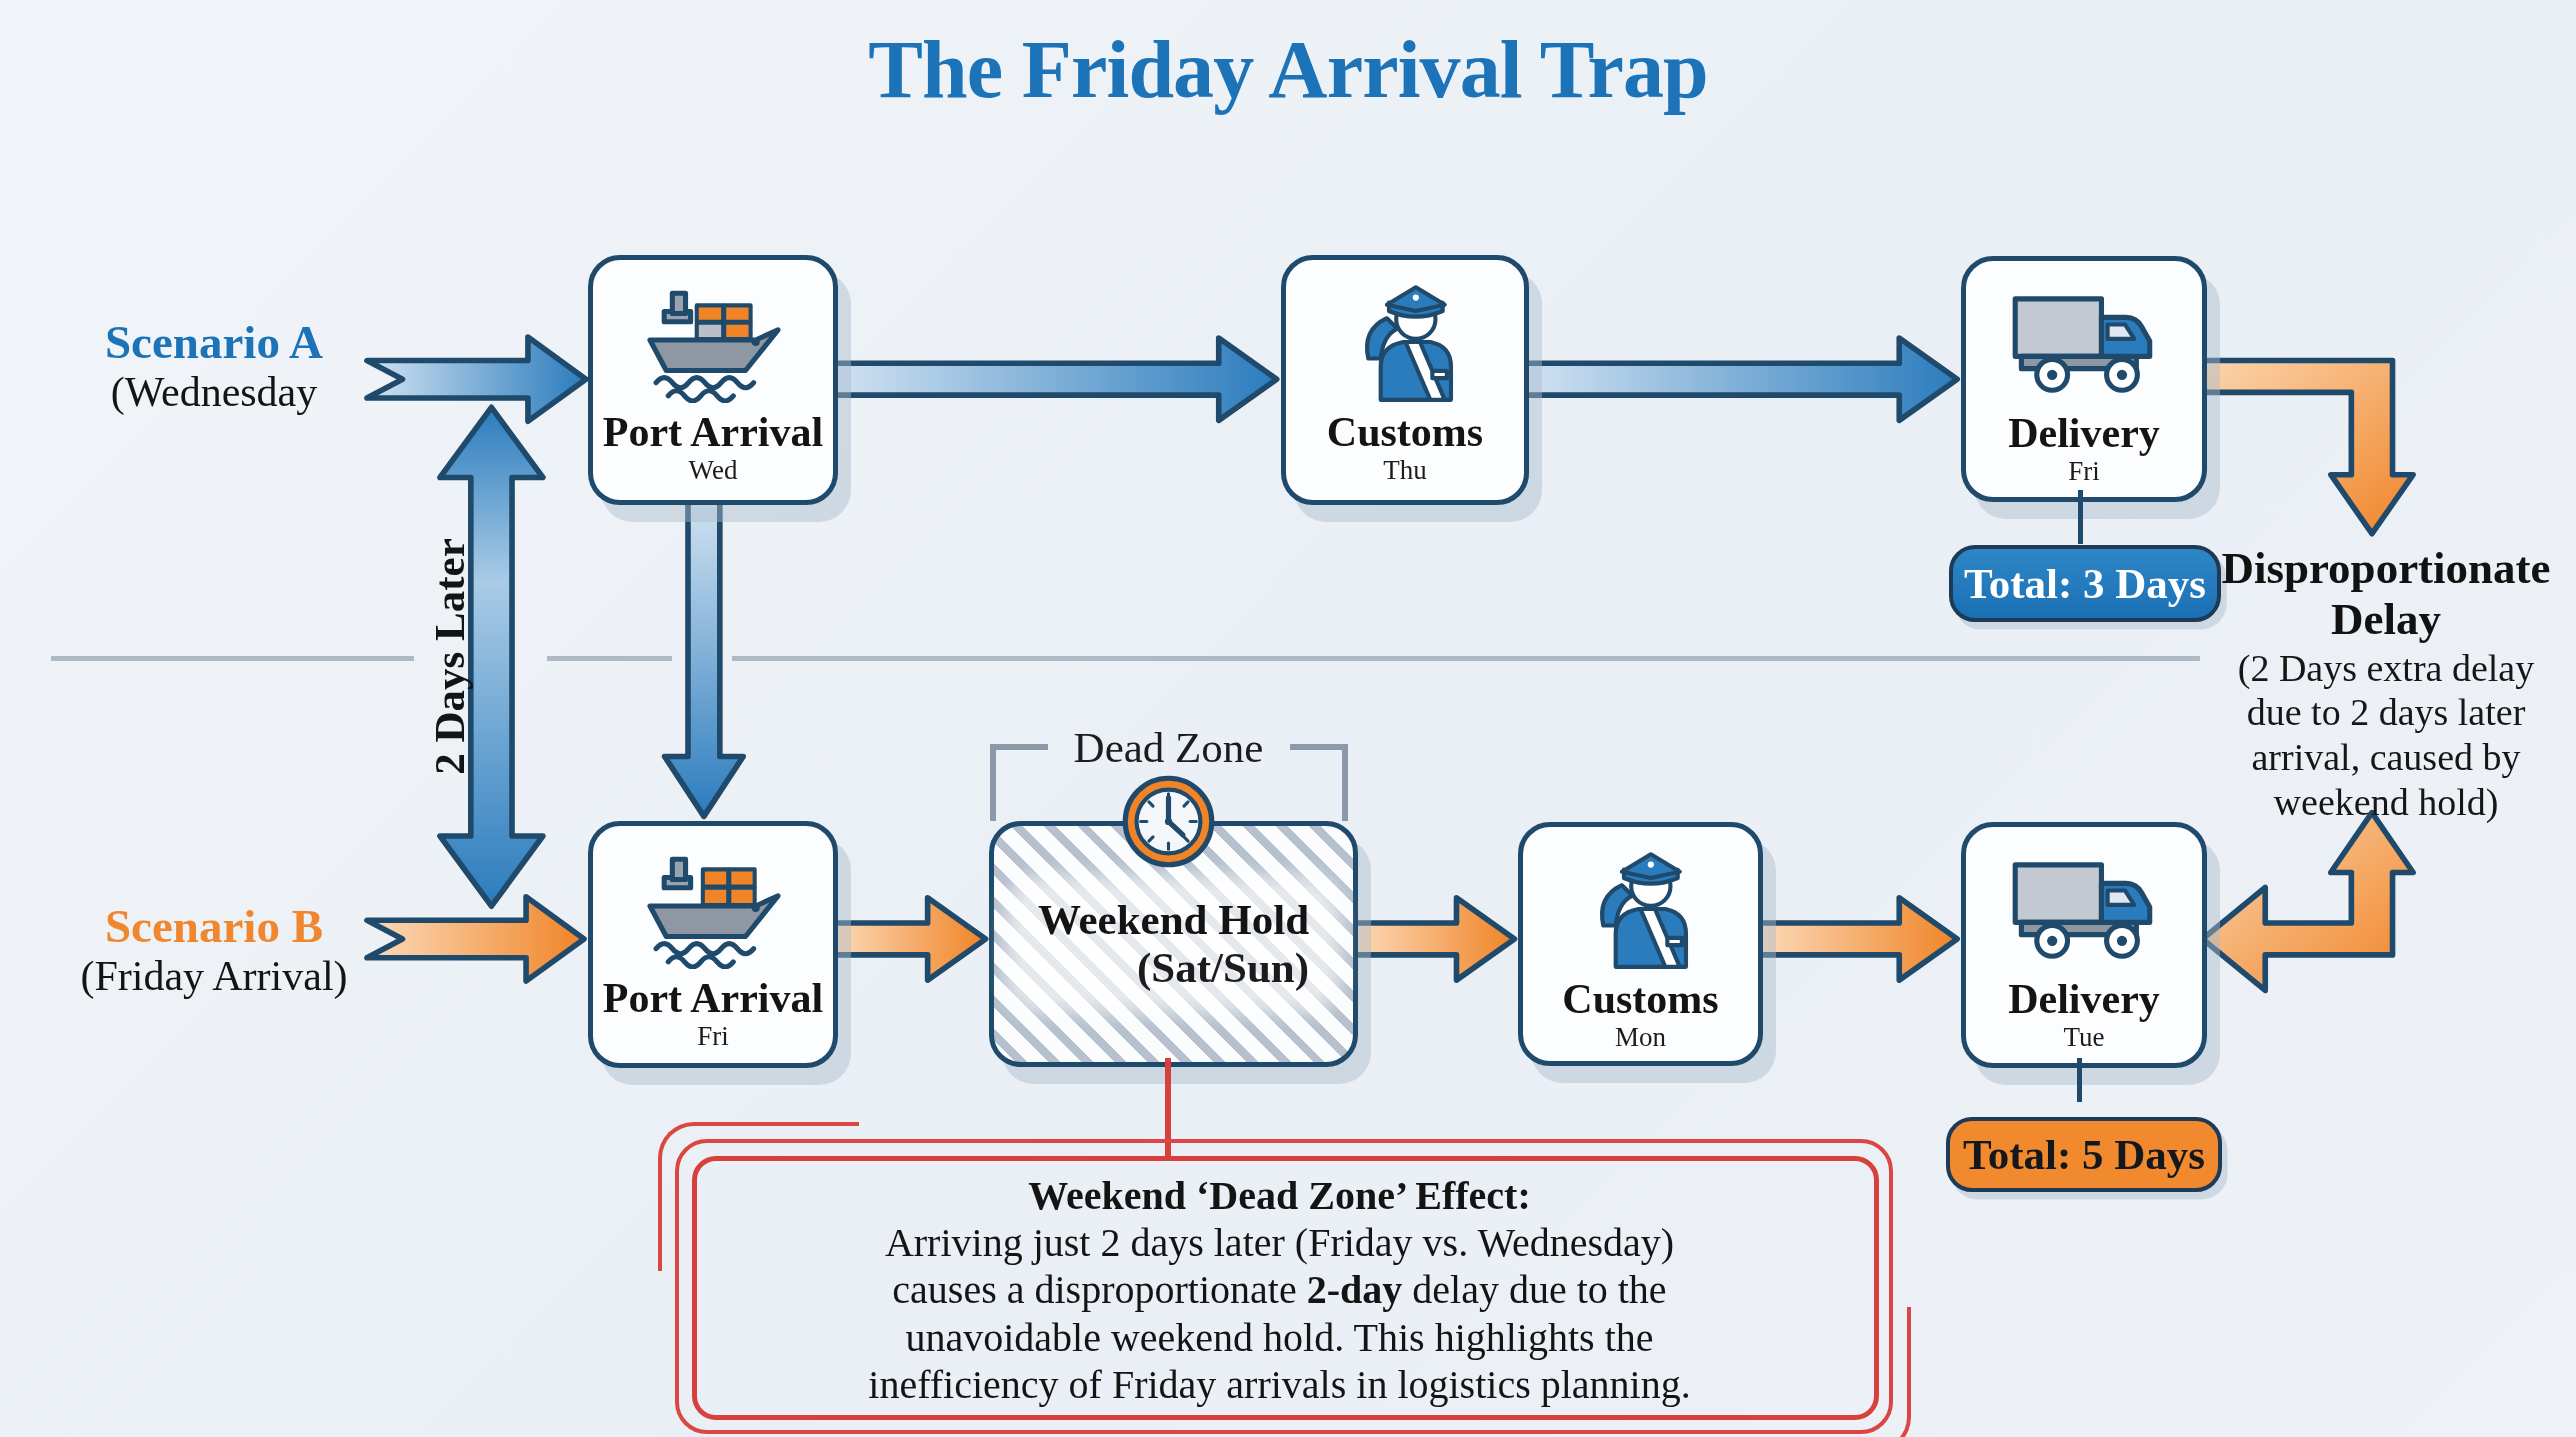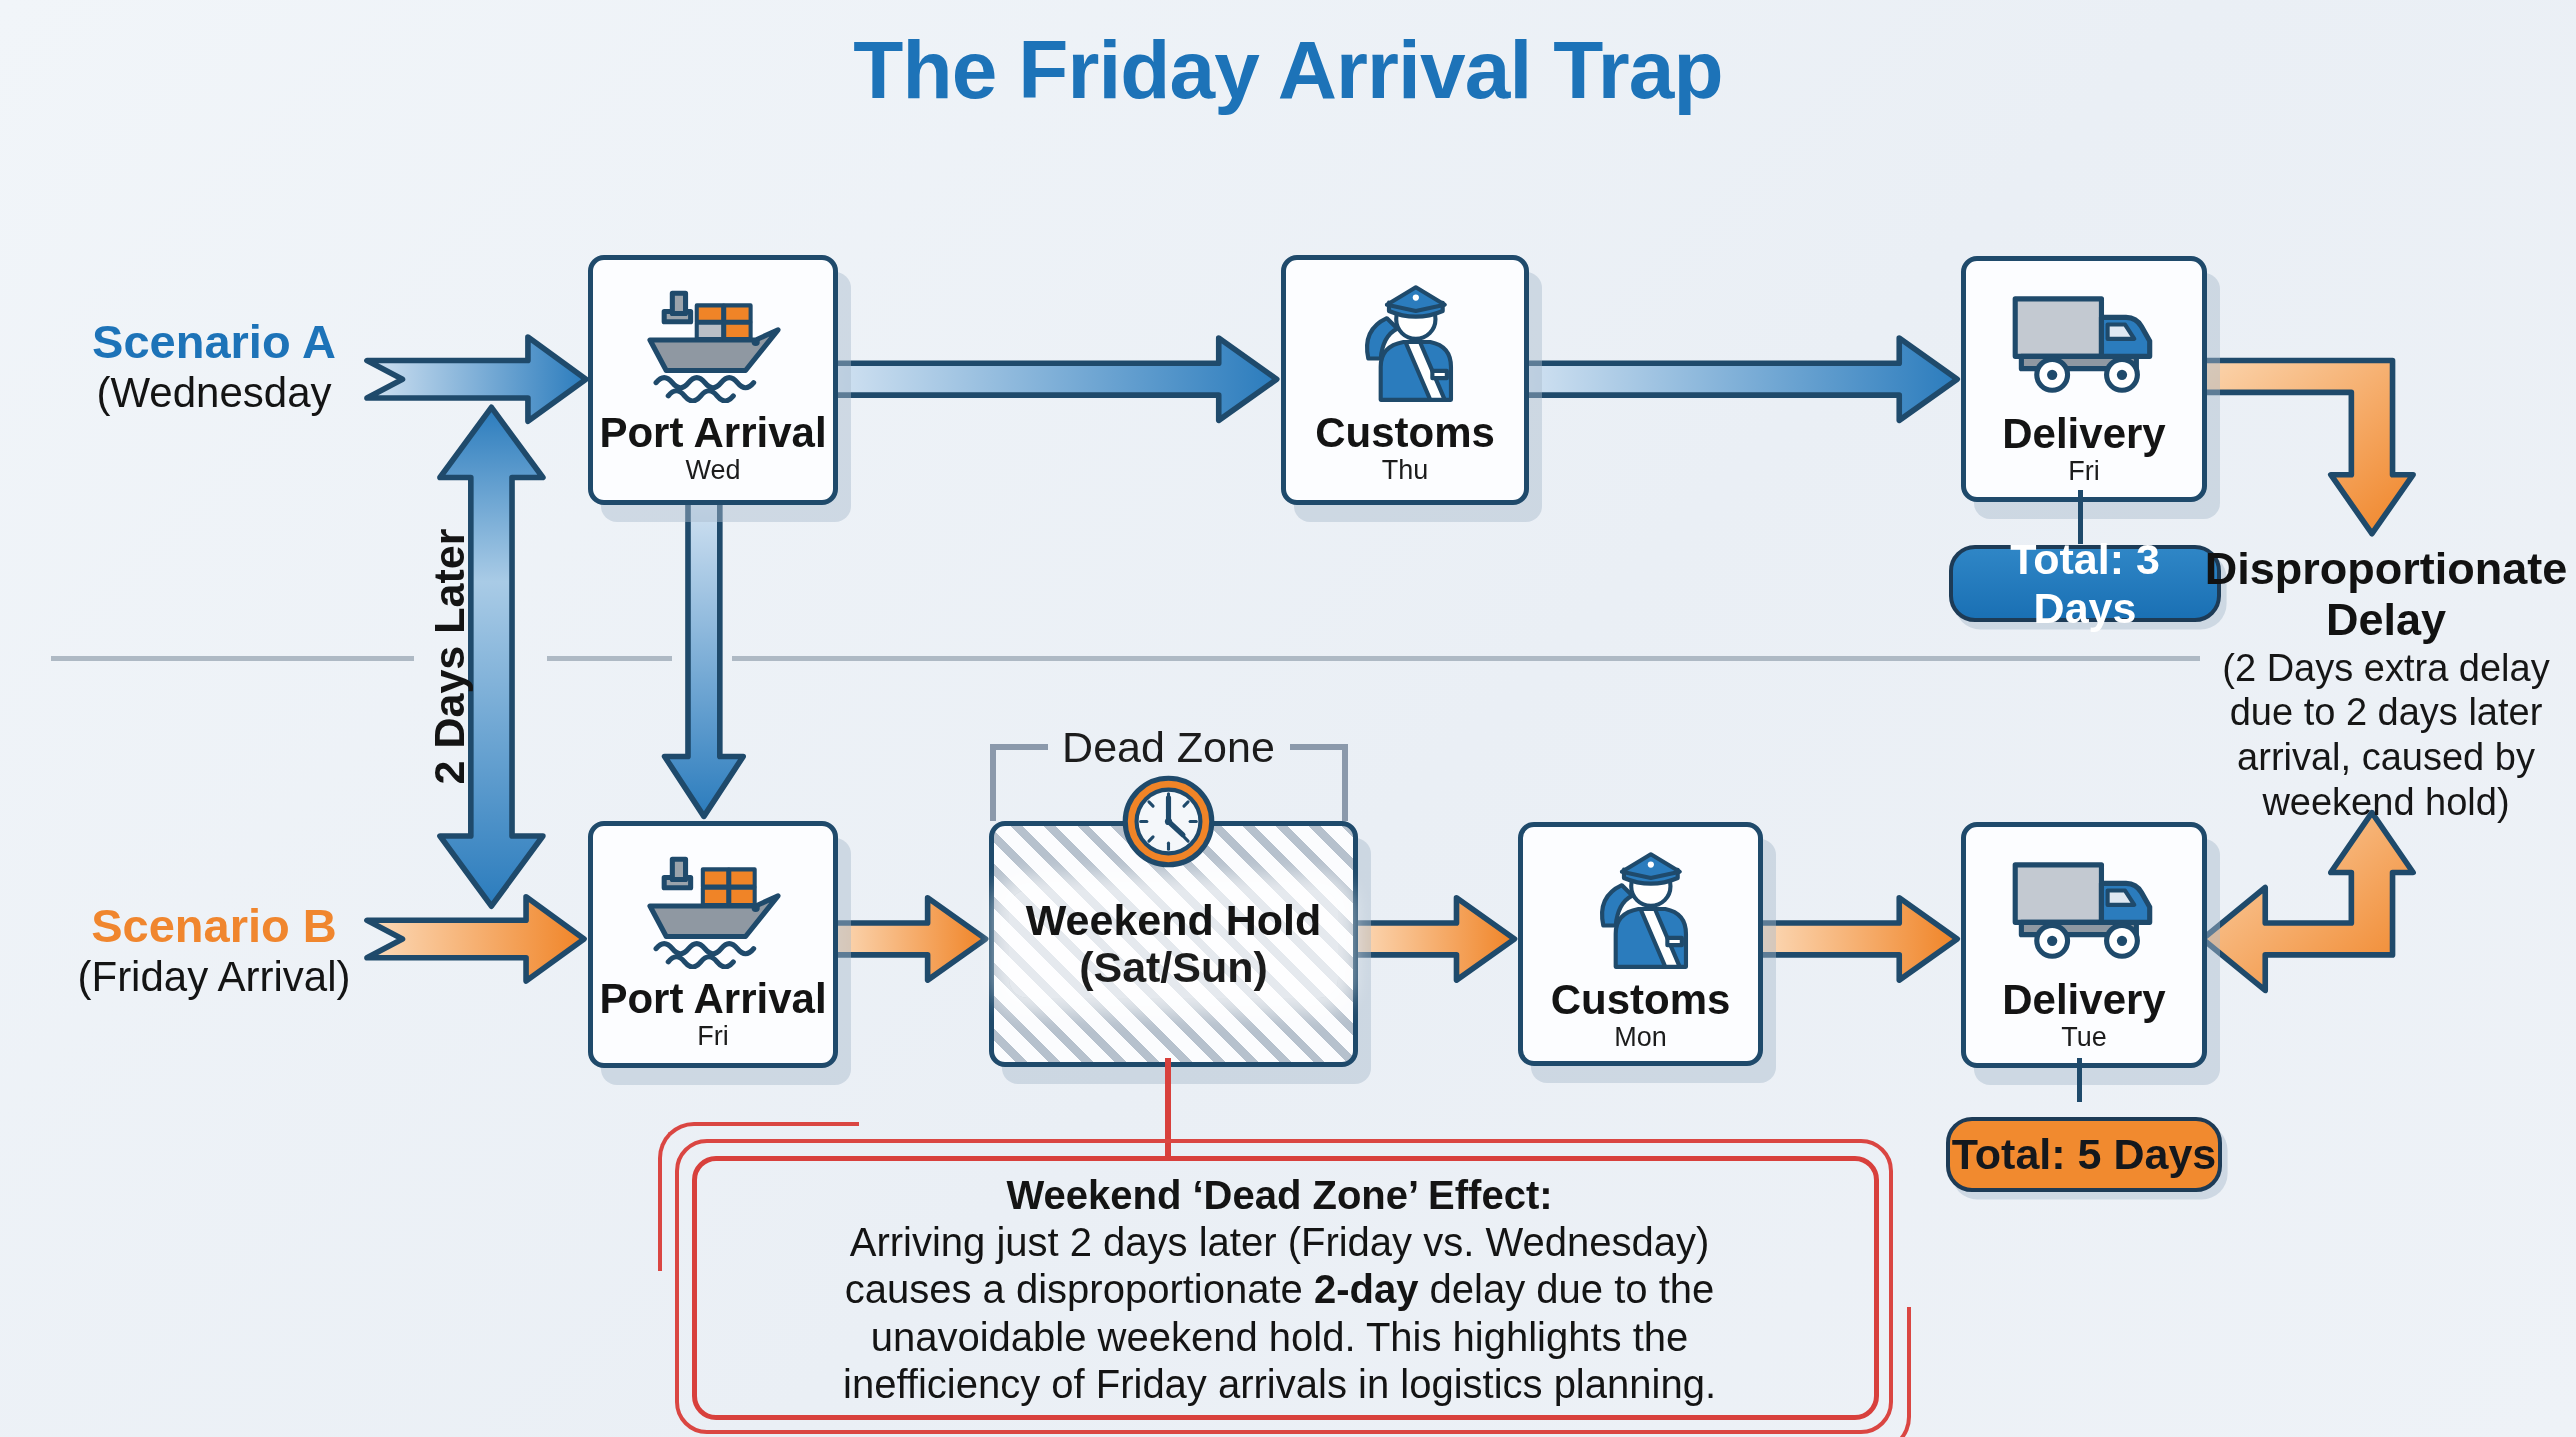--- a/index.html
+++ b/index.html
@@ -1,37 +1,37 @@
 <!DOCTYPE html>
 <html style="font-size:15px"><head>
 <meta charset="utf-8">
 <style>
   html,body{margin:0;padding:0;background:#eef2f7;}
   .canvas{
     position:relative;width:2576px;height:1438px;overflow:hidden;
     background:linear-gradient(135deg,#f1f5f9 0%,#eaeff5 55%,#eef2f7 100%);
-    font-family:Liberation Sans, sans-serif;color:#1b1b1b;
+    font-family:Liberation Serif, serif;color:#1b1b1b;
   }
   .abs{position:absolute;}
   .page-title{
     left:0;right:0;top:22.5px;text-align:center;
     font-size:82px;font-weight:bold;color:#1d73b8;letter-spacing:-0.9px;
   }
   
   .scenario-block{width:356px;text-align:center;line-height:1.12;}
   .scenario-name{font-size:47px;font-weight:bold;}
   .scenario-name.blue{color:#1d73b8;text-align:center;}
   .scenario-name.orange{color:#f0862e;}
   .scenario-sub{font-size:42px;color:#141414;}
   
   .pbox{
-    background:#fcfdff;border:5.6px solid #1f4a6b;border-radius:16px;
+    background:#fcfdff;border:5.6px solid #1f4a6b;border-radius:32px;
     box-shadow:13px 17px 0 rgba(168,186,204,.45);
     display:flex;flex-direction:column;align-items:center;justify-content:flex-start;
-    text-align:center;
+    text-align:right;
   }
   .pbox .icon-wrap{margin-top:15px;height:133px;display:flex;align-items:center;justify-content:center;}
   .pbox .b-title{font-size:42px;font-weight:bold;color:#141414;line-height:1.08;margin-top:1.9px;}
   .pbox .b-day{font-size:27px;color:#1c1c1c;line-height:1.15;}
   .pbox.hatched{
     background:
       repeating-linear-gradient(45deg,rgba(255,255,255,0) 0 15px,#b6c1cd 15px 23.4px),
       #fbfcfe;
     justify-content:center;
   }

